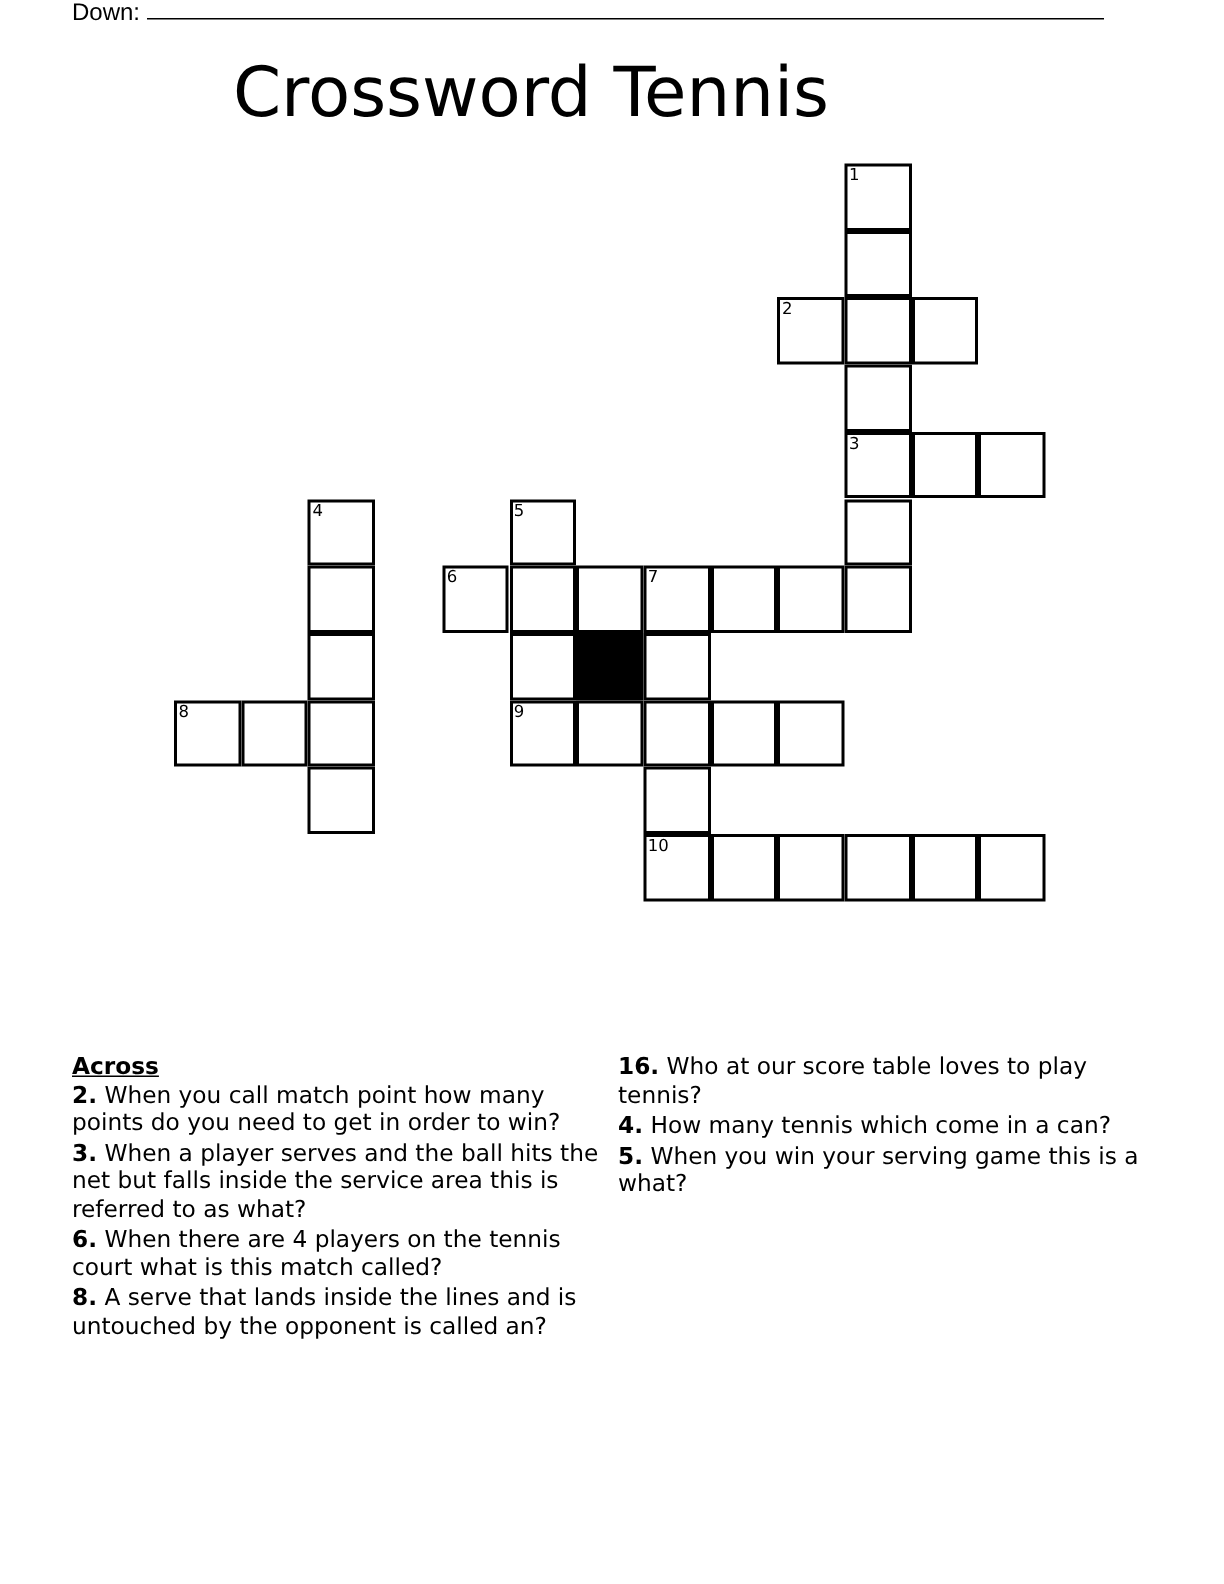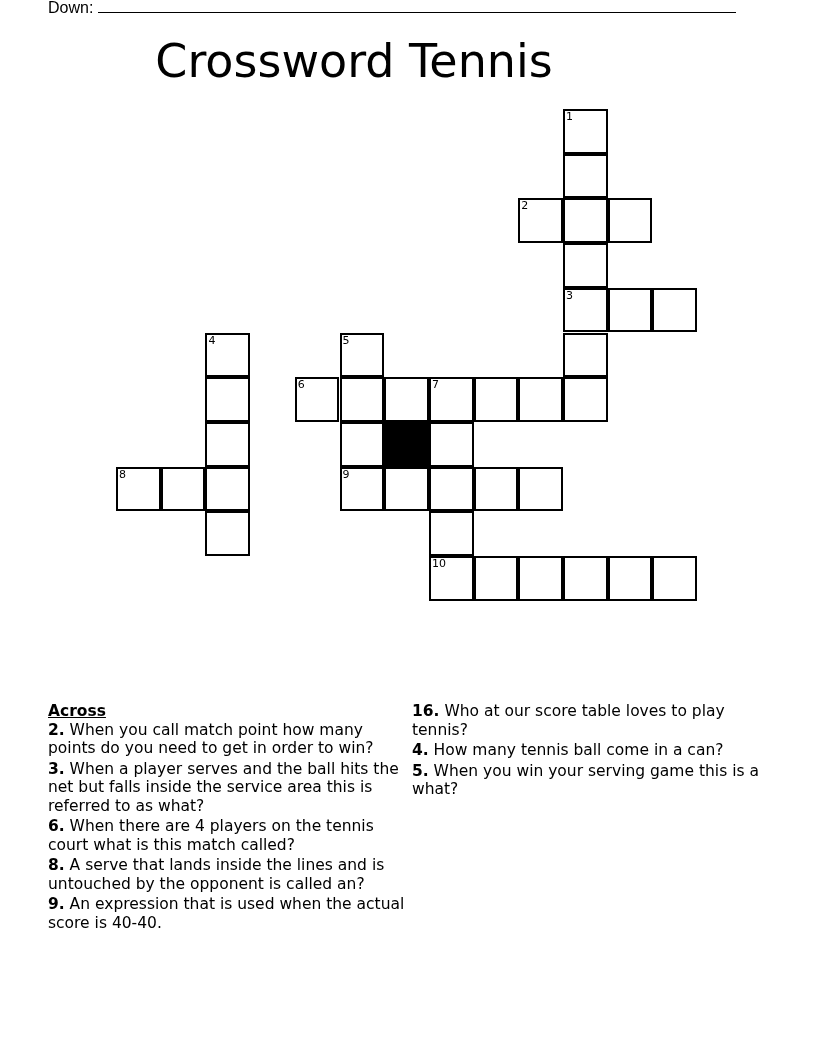--- a/index.html
+++ b/index.html
@@ -89,20 +89,19 @@
     <div class="cell" style="left: 608.7px; top: 557px;"></div>
     <div class="cell" style="left: 653.4px; top: 557px;"></div>
   </div>
 
 <div class="clues left">
   <div class="heading">Across</div>
   <div class="clue"><b>2.</b><span> When you call match point how many points do you need to get in order to win?</span></div>
   <div class="clue"><b>3.</b><span> When a player serves and the ball hits the net but falls inside the service area this is referred to as what?</span></div>
   <div class="clue"><b>6.</b><span> When there are 4 players on the tennis court what is this match called?</span></div>
   <div class="clue"><b>8.</b><span> A serve that lands inside the lines and is untouched by the opponent is called an?</span></div>
-  <div class="clue"><b>9.</b><span> An expression that is used when the actual score is 40-40.</span></div>
 </div>
 
 <div class="clues right">
   <div class="clue"><b>16.</b><span> Who at our score table loves to play tennis?</span></div>
-  <div class="clue"><b>4.</b><span> How many tennis ball come in a can?</span></div>
+  <div class="clue"><b>4.</b><span> How many tennis which come in a can?</span></div>
   <div class="clue"><b>5.</b><span> When you win your serving game this is a what?</span></div>
 </div>
 
 </body></html>

